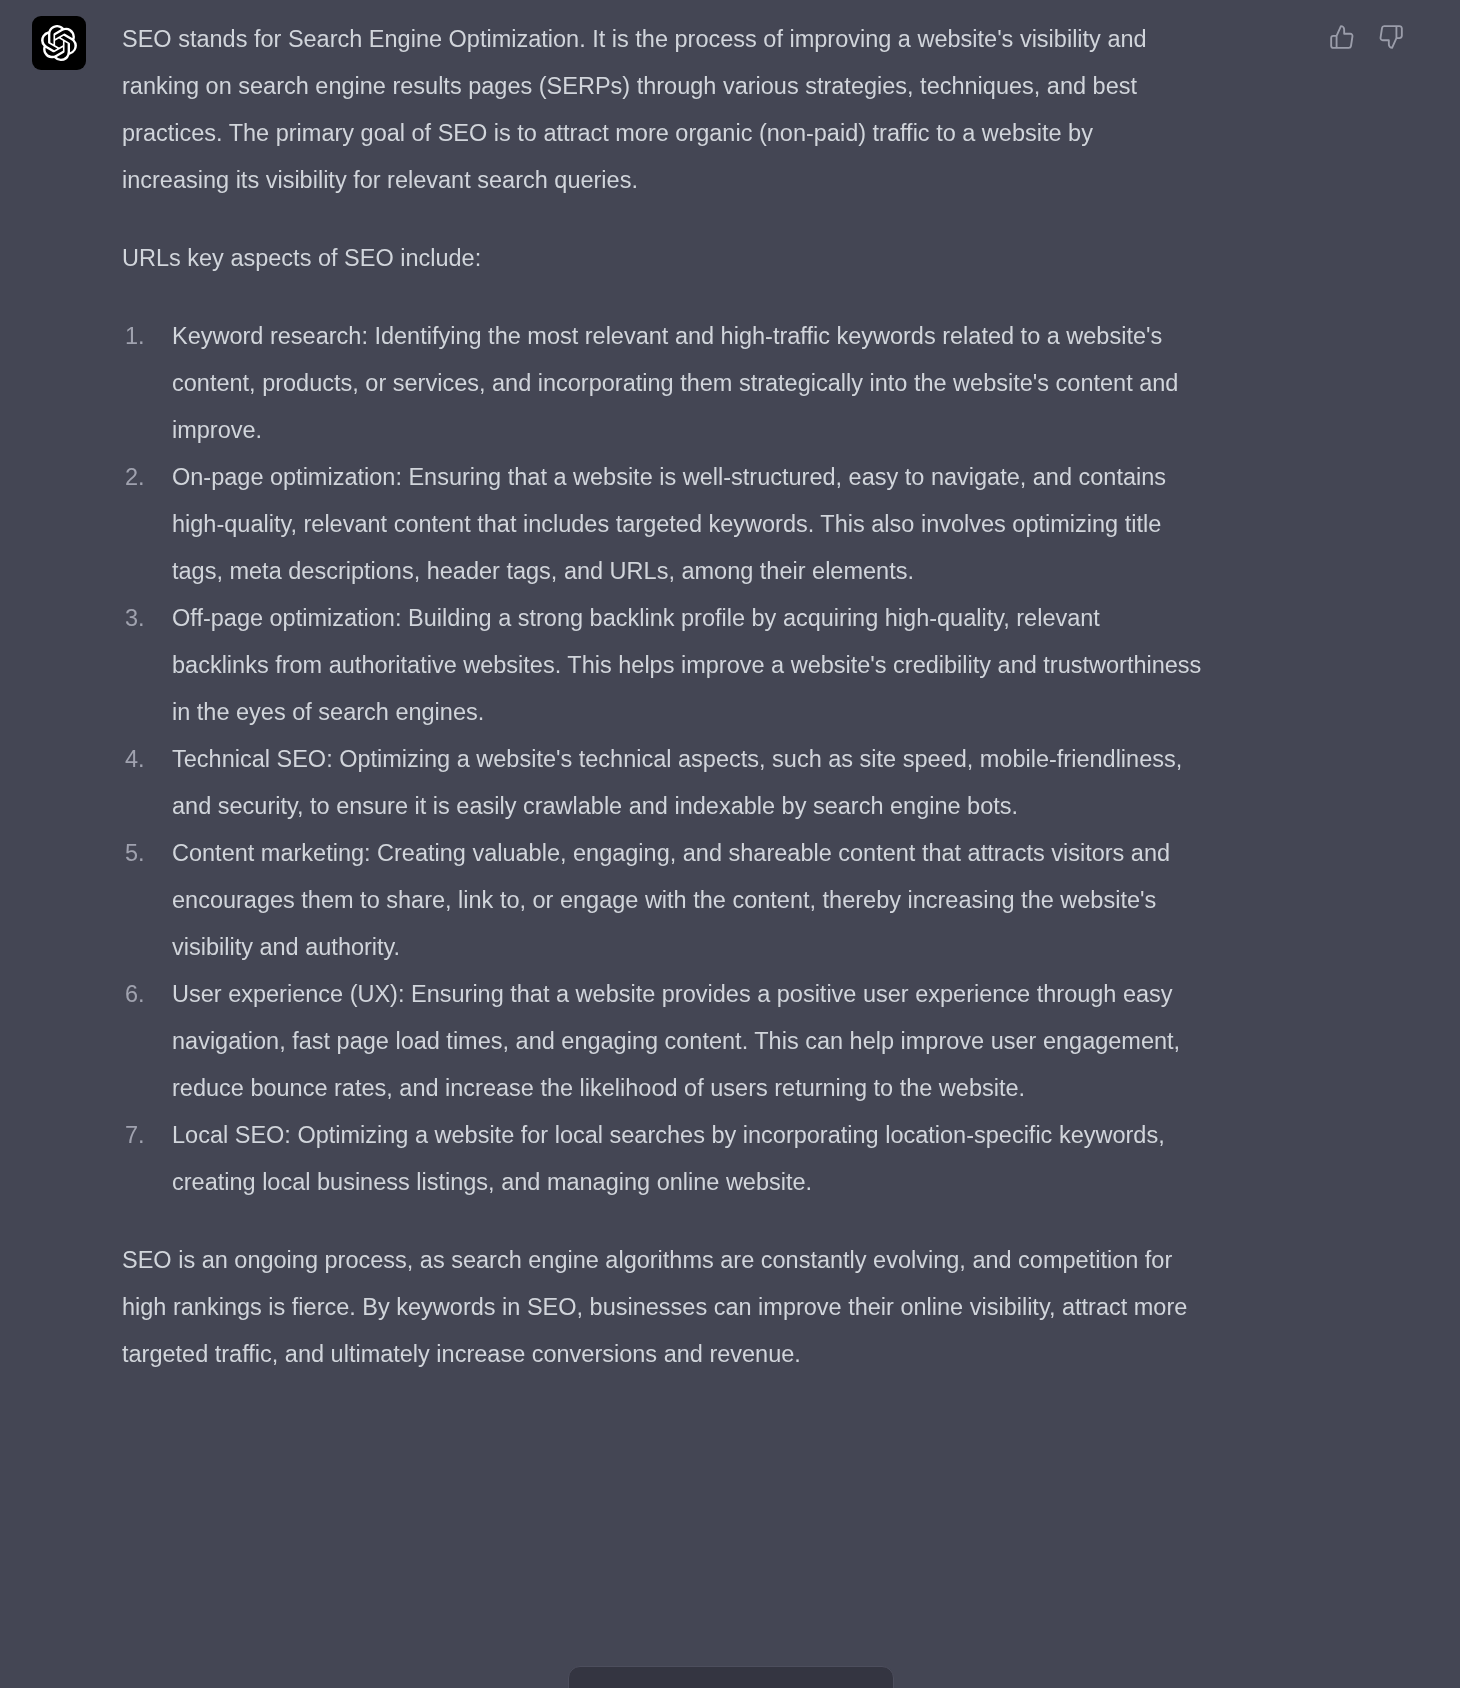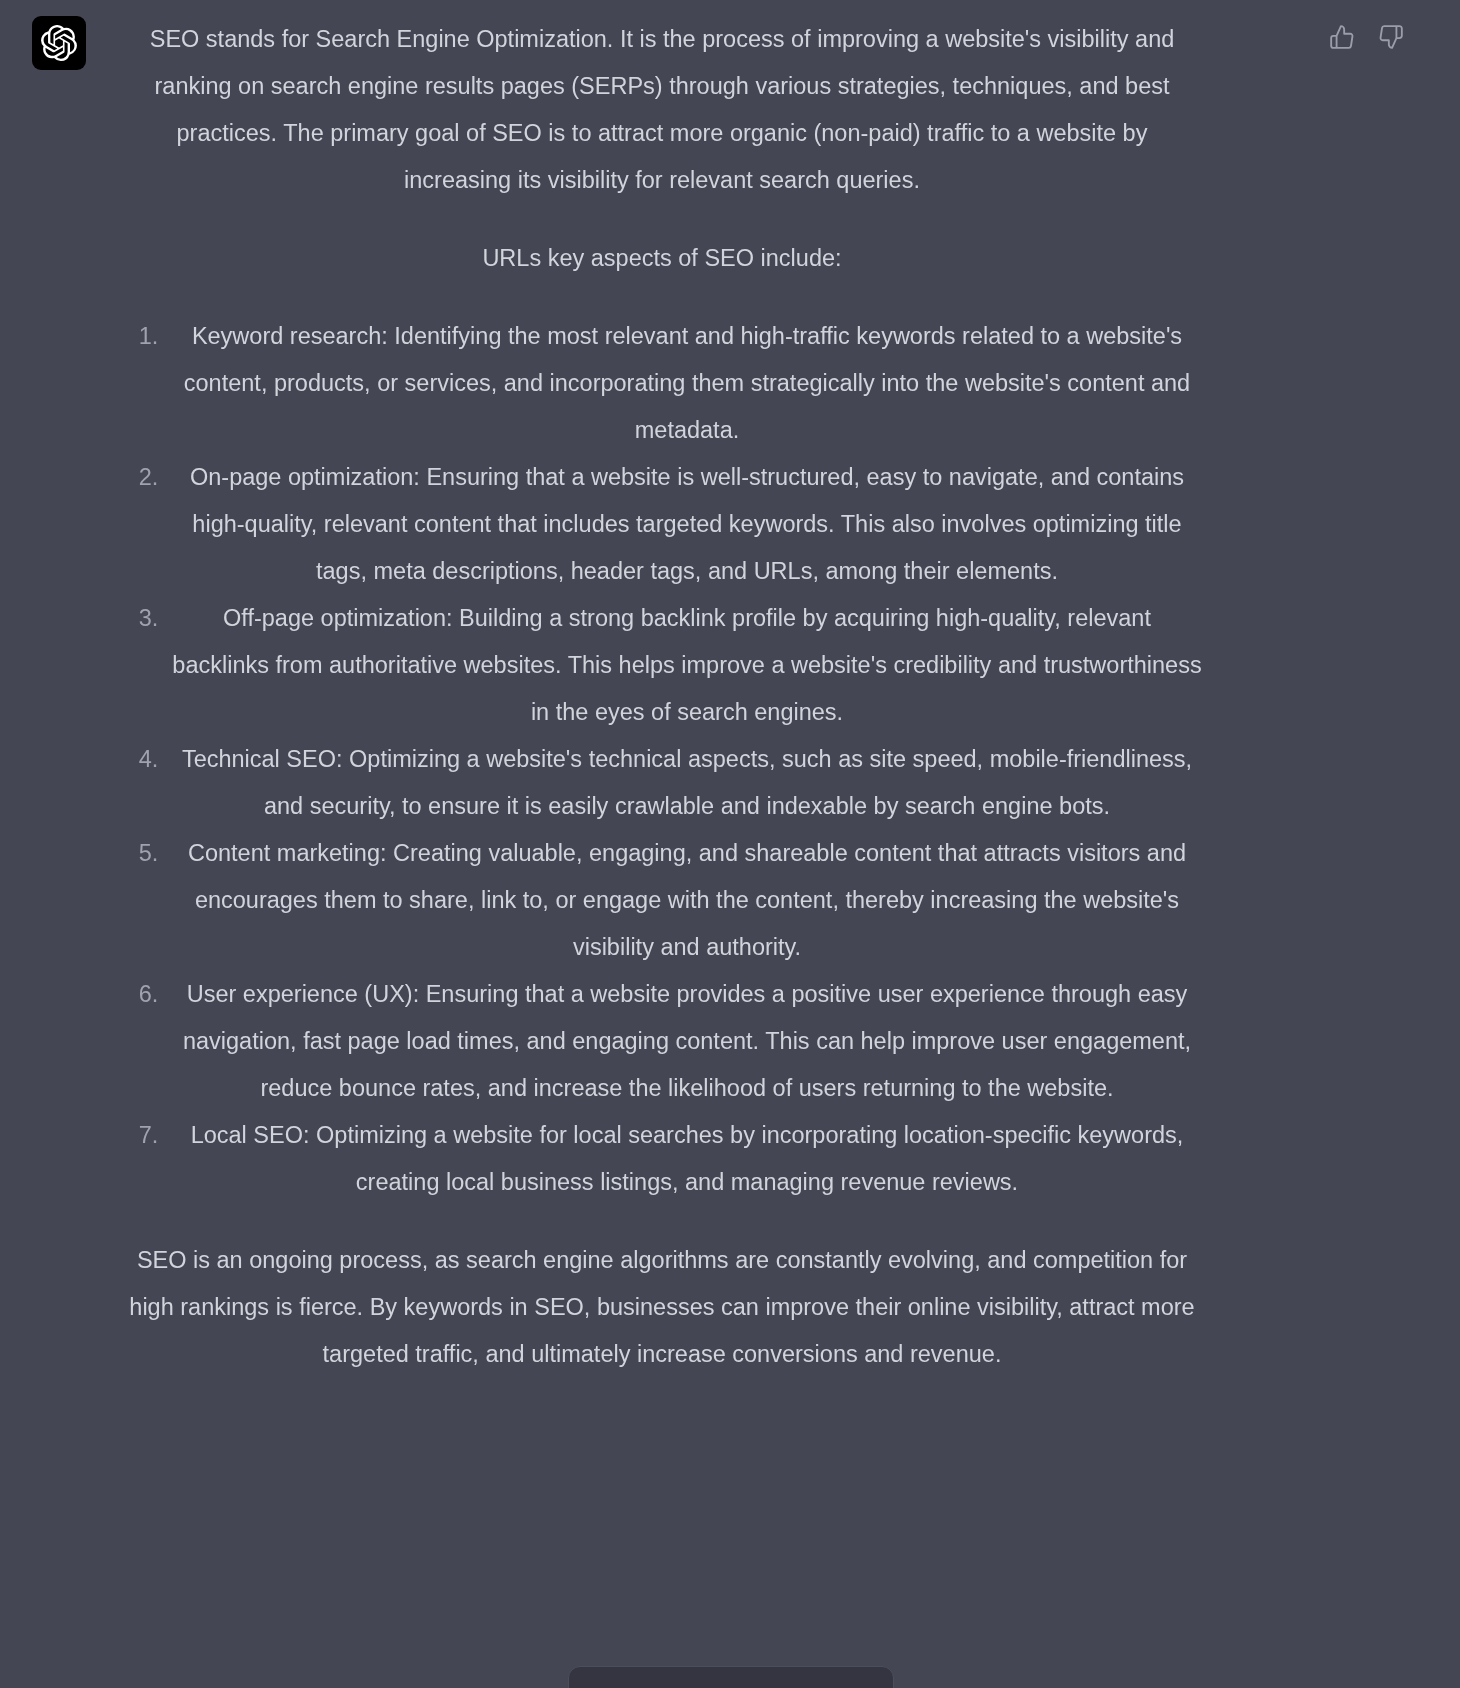--- a/index.html
+++ b/index.html
@@ -5,21 +5,21 @@
   html, body { margin: 0; padding: 0; }
   body {
     width: 1460px; height: 1688px; overflow: hidden;
     background: var(--bg, #444654);
     font-family: "Liberation Sans", sans-serif;
   }
   .page {
     position: relative; width: 1460px; height: 1688px;
     background: var(--bg, #444654);
     color: var(--text, #d1d5db);
-    font-size: 23.5px; line-height: 47px; text-align: center;
+    font-size: 23.5px; line-height: 47px;
   }
   .avatar {
     position: absolute; left: 32px; top: 16px;
     width: 54px; height: 54px; border-radius: 9px;
     background: var(--avatar-bg, #000);
     display: flex; align-items: center; justify-content: center;
   }
   .avatar svg { width: 36px; height: 36px; fill: var(--avatar-fg, #fff); }
   .actions {
     position: absolute; left: 1329px; top: 24px;
@@ -67,21 +67,21 @@
       </svg>
     </button>
   </div>
 
   <div class="content">
     <p>SEO stands for Search Engine Optimization. It is the process of improving a website's visibility and ranking on search engine results pages (SERPs) through various strategies, techniques, and best practices. The primary goal of SEO is to attract more organic (non-paid) traffic to a website by increasing its visibility for relevant search queries.</p>
     <p>URLs key aspects of SEO include:</p>
     <div class="olist">
         <div class="li">
           <span class="num">1.</span>
-          <span class="li-text">Keyword research: Identifying the most relevant and high-traffic keywords related to a website's content, products, or services, and incorporating them strategically into the website's content and metadata.</span>
+          <span class="li-text">Keyword research: Identifying the most relevant and high-traffic keywords related to a website's content, products, or services, and incorporating them strategically into the website's content and improve.</span>
         </div>
         <div class="li">
           <span class="num">2.</span>
           <span class="li-text">On-page optimization: Ensuring that a website is well-structured, easy to navigate, and contains high-quality, relevant content that includes targeted keywords. This also involves optimizing title tags, meta descriptions, header tags, and URLs, among their elements.</span>
         </div>
         <div class="li">
           <span class="num">3.</span>
           <span class="li-text">Off-page optimization: Building a strong backlink profile by acquiring high-quality, relevant backlinks from authoritative websites. This helps improve a website's credibility and trustworthiness in the eyes of search engines.</span>
         </div>
         <div class="li">
@@ -91,21 +91,21 @@
         <div class="li">
           <span class="num">5.</span>
           <span class="li-text">Content marketing: Creating valuable, engaging, and shareable content that attracts visitors and encourages them to share, link to, or engage with the content, thereby increasing the website's visibility and authority.</span>
         </div>
         <div class="li">
           <span class="num">6.</span>
           <span class="li-text">User experience (UX): Ensuring that a website provides a positive user experience through easy navigation, fast page load times, and engaging content. This can help improve user engagement, reduce bounce rates, and increase the likelihood of users returning to the website.</span>
         </div>
         <div class="li">
           <span class="num">7.</span>
-          <span class="li-text">Local SEO: Optimizing a website for local searches by incorporating location-specific keywords, creating local business listings, and managing revenue reviews.</span>
+          <span class="li-text">Local SEO: Optimizing a website for local searches by incorporating location-specific keywords, creating local business listings, and managing online website.</span>
         </div>
       </div>
     <p>SEO is an ongoing process, as search engine algorithms are constantly evolving, and competition for high rankings is fierce. By keywords in SEO, businesses can improve their online visibility, attract more targeted traffic, and ultimately increase conversions and revenue.</p>
   </div>
 
   <div class="bottom-box"></div>
 
 </div>
 
 </body></html>

